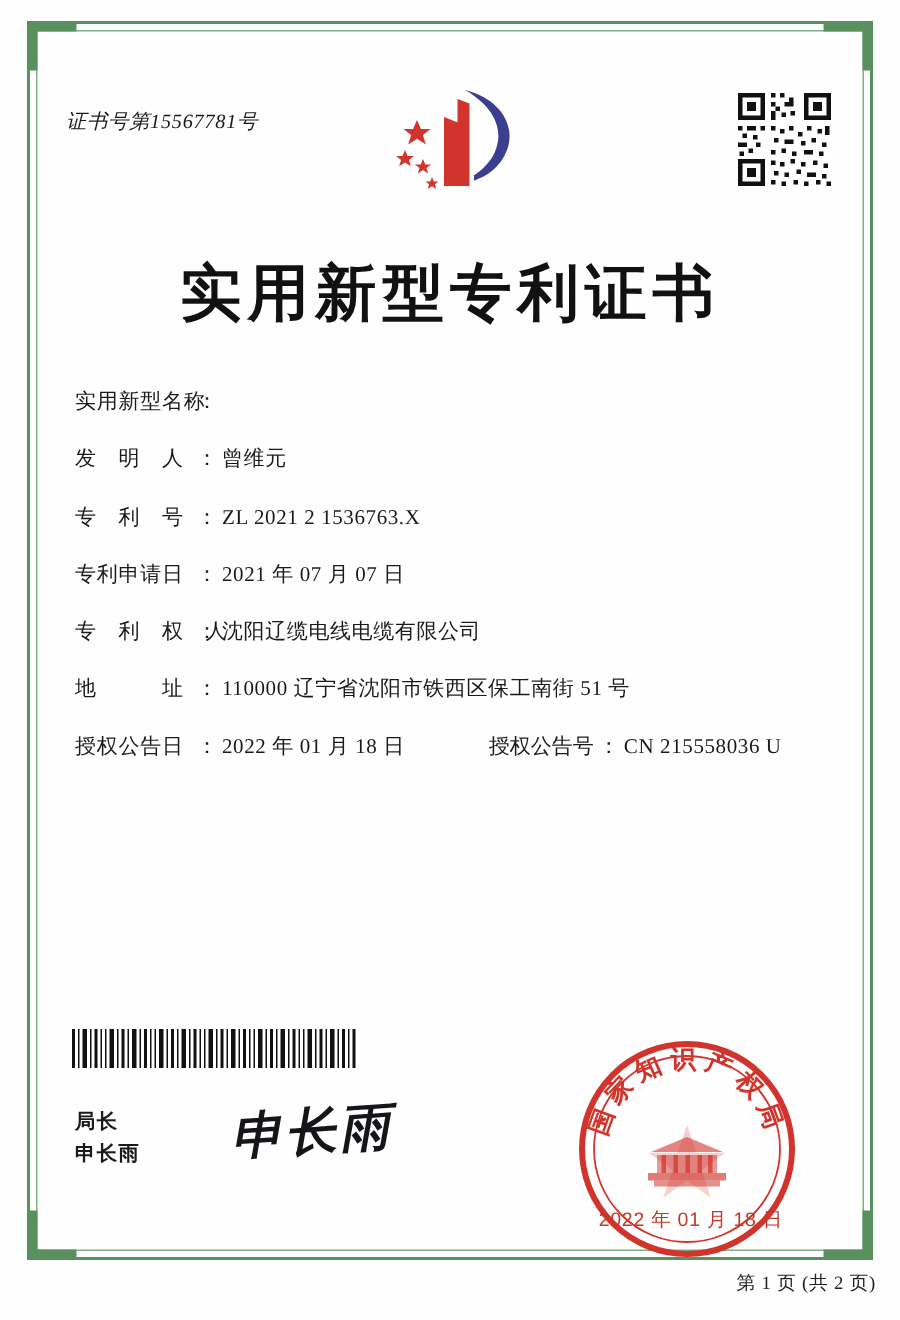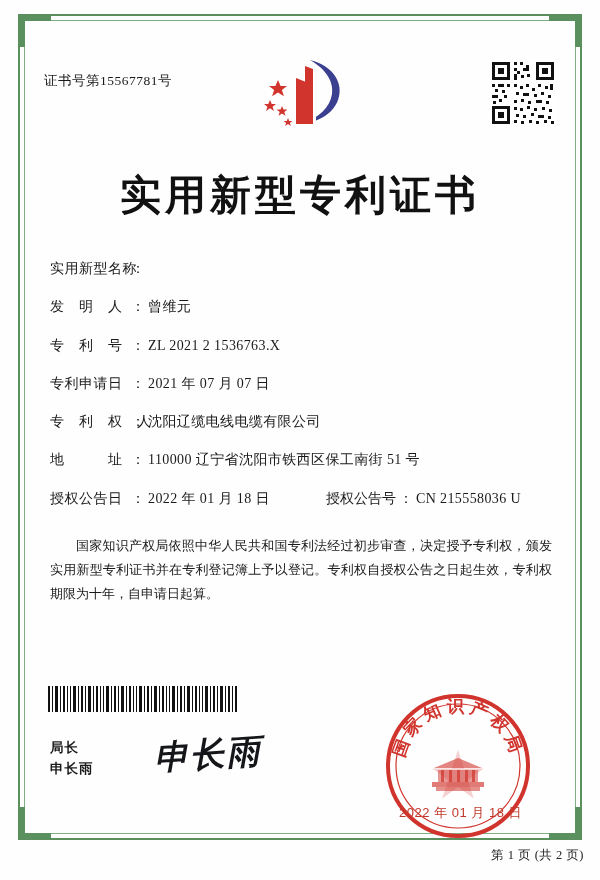--- a/index.html
+++ b/index.html
@@ -64,20 +64,21 @@
     position: relative;
     height: 92px;
   }
   .cert-no {
     position: absolute;
     left: 0;
     top: 26px;
     font-size: 13.5px;
     letter-spacing: 0.5px;
     color: #1a1a1a;
+    font-style: italic;
   }
   .logo {
     position: absolute;
     left: 214px;
     top: 10px;
     width: 92px;
     height: 76px;
   }
   .qr {
     position: absolute;
@@ -352,21 +353,20 @@
         <span class="field-sep">：</span>
         <span class="field-value">2022 年 01 月 18 日</span>
         <span class="field-inline-2">授权公告号</span>
         <span class="field-sep">：</span>
         <span class="field-value">CN 215558036 U</span>
       </div>
 
     </div>
 
     <div class="paragraphs">
-      <p>国家知识产权局依照中华人民共和国专利法经过初步审查，决定授予专利权，颁发实用新型专利证书并在专利登记簿上予以登记。专利权自授权公告之日起生效，专利权期限为十年，自申请日起算。</p>
     </div>
 
   </div>
 
   <div class="bottom">
 
     <div class="barcode">
       <svg viewBox="0 0 190 26" width="190" height="26" aria-hidden="true">
         <g fill="#111">
           <rect x="0" y="0" width="2" height="26"></rect>

